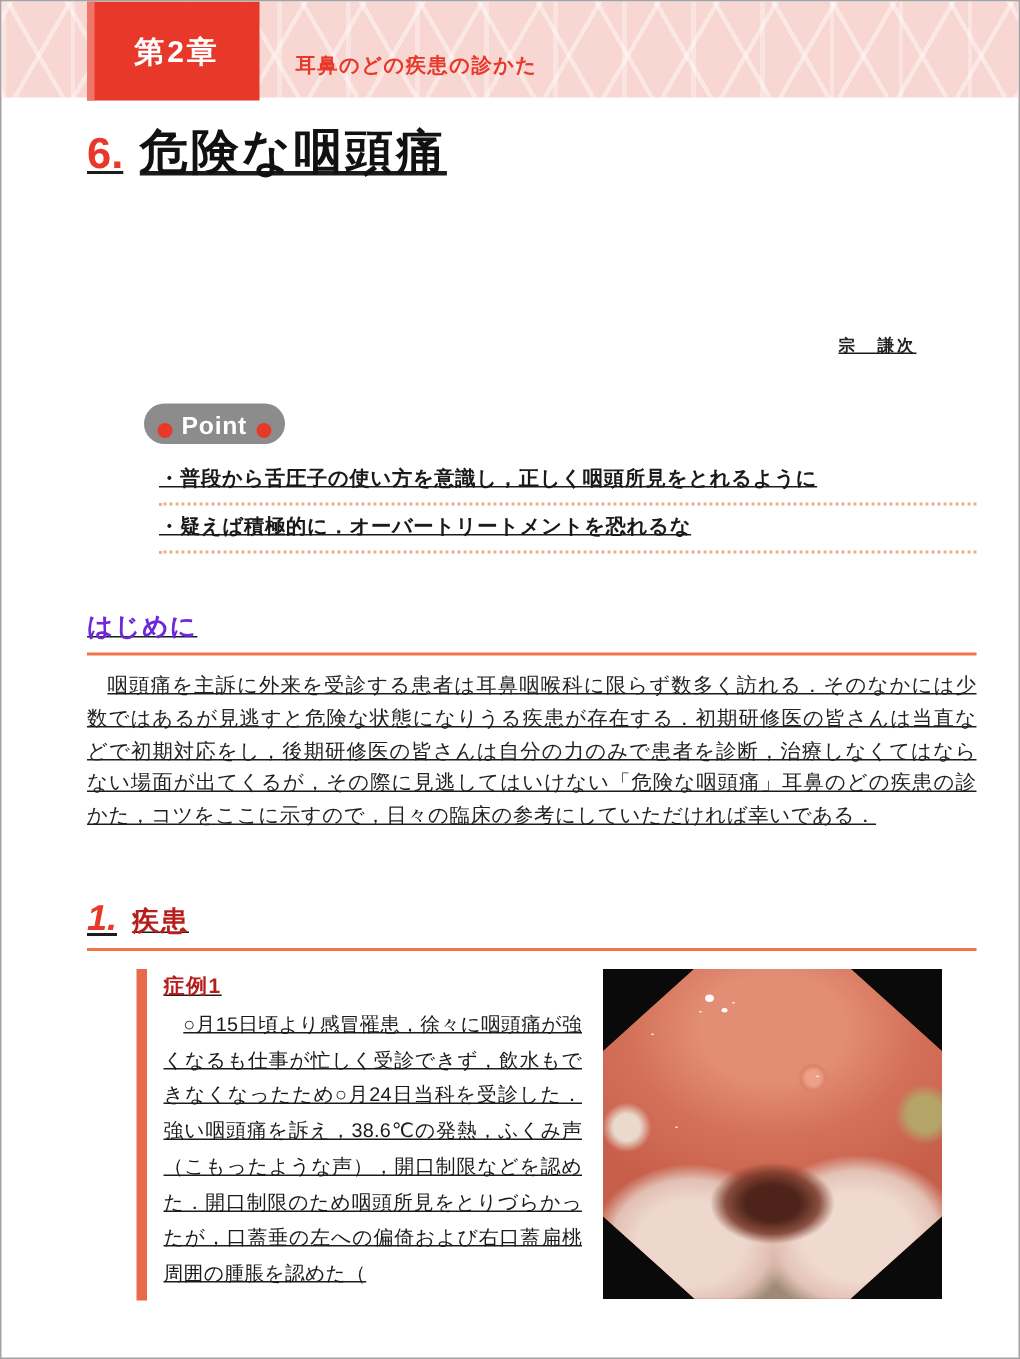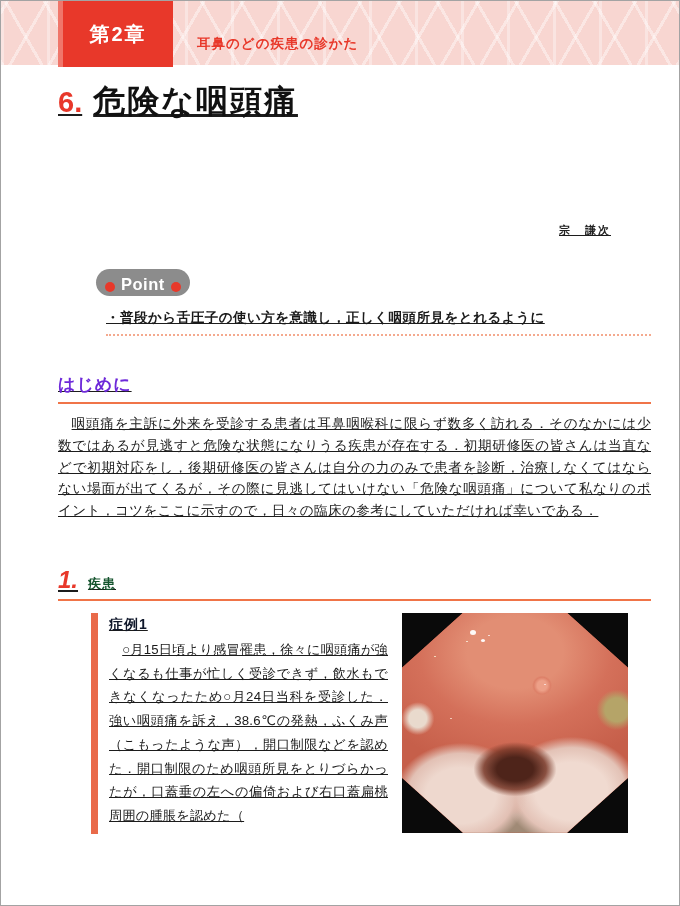--- a/index.html
+++ b/index.html
@@ -66,25 +66,25 @@
     font-size:13.6px; line-height:1.6; color:#222; text-align:justify;
     text-indent:1em; letter-spacing:.4px;
   }
 
   
   .disease-head {
     margin-top:44px; display:flex; align-items:baseline;
     border-bottom:2.5px solid #f07448; padding-bottom:5px;
   }
   .disease-head .dnum { color:#e8382a; font-size:24px; font-weight:900; font-style:italic; margin-right:10px; }
-  .disease-head .dttl { color:#14532d; font-size:13px; font-weight:900; letter-spacing:1px; }
+  .disease-head .dttl { color:#b91c1c; font-size:18px; font-weight:900; letter-spacing:1px; }
 
   .case-row { margin-top:12px; display:flex; gap:14px; margin-left:33px; }
   .case-box { flex:0 0 297px; border-left:7px solid #e96a4a; padding:3px 0 6px 11px; }
-  .case-title { font-size:14px; font-weight:bold; color:#0f172a; margin-bottom:4px; letter-spacing:1px; }
+  .case-title { font-size:14px; font-weight:bold; color:#b91c1c; margin-bottom:4px; letter-spacing:1px; }
   .case-p { font-size:13.2px; line-height:1.8; color:#1a1a1a; text-align:justify;
             text-indent:1em; letter-spacing:.2px; }
 
   
   .figure-col { flex:0 0 226px; }
   .endo-photo { position:relative; width:226px; height:220px; background:#0a0a0a; overflow:hidden; }
   .endo-view {
     position:absolute; inset:0;
     clip-path:polygon(27% 0, 73% 0, 100% 25%, 100% 75%, 73% 100%, 27% 100%, 0 75%, 0 25%);
     background:
@@ -130,25 +130,26 @@
     <div class="author">宗　謙次</div>
 
     <div class="point-wrap">
       <div class="point-pill">
         <span class="dot"></span>
         <span class="lbl">Point</span>
         <span class="dot"></span>
       </div>
       <ul class="point-list">
         <li>・普段から舌圧子の使い方を意識し，正しく咽頭所見をとれるように</li>
+        <li>・疑えば積極的に．オーバートリートメントを恐れるな</li>
       </ul>
     </div>
 
     <div class="sec-head">はじめに</div>
-    <p class="intro-body">咽頭痛を主訴に外来を受診する患者は耳鼻咽喉科に限らず数多く訪れる．そのなかには少数ではあるが見逃すと危険な状態になりうる疾患が存在する．初期研修医の皆さんは当直などで初期対応をし，後期研修医の皆さんは自分の力のみで患者を診断，治療しなくてはならない場面が出てくるが，その際に見逃してはいけない「危険な咽頭痛」について私なりのポイント，コツをここに示すので，日々の臨床の参考にしていただければ幸いである．</p>
+    <p class="intro-body">咽頭痛を主訴に外来を受診する患者は耳鼻咽喉科に限らず数多く訪れる．そのなかには少数ではあるが見逃すと危険な状態になりうる疾患が存在する．初期研修医の皆さんは当直などで初期対応をし，後期研修医の皆さんは自分の力のみで患者を診断，治療しなくてはならない場面が出てくるが，その際に見逃してはいけない「危険な咽頭痛」耳鼻のどの疾患の診かた，コツをここに示すので，日々の臨床の参考にしていただければ幸いである．</p>
 
     <div class="disease-head">
       <span class="dnum">1.</span>
       <span class="dttl">疾患</span>
     </div>
 
     <div class="case-row">
 
       <div class="case-box">
         <div class="case-title">症例1</div>

